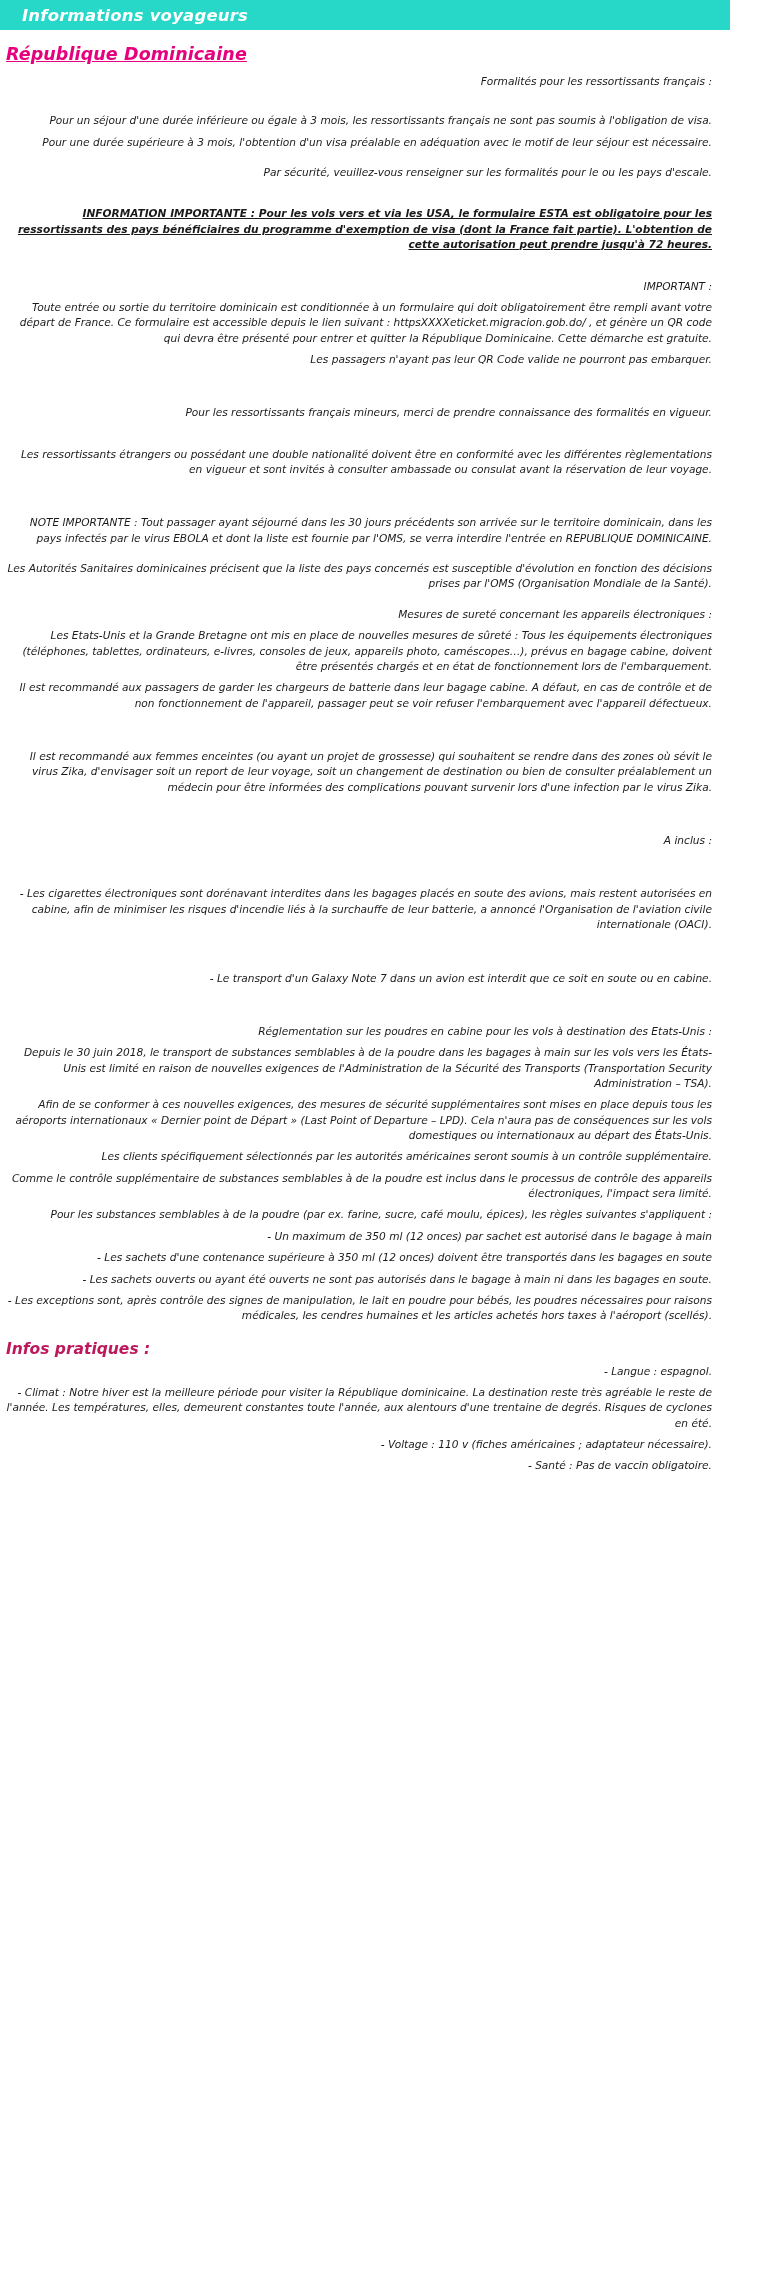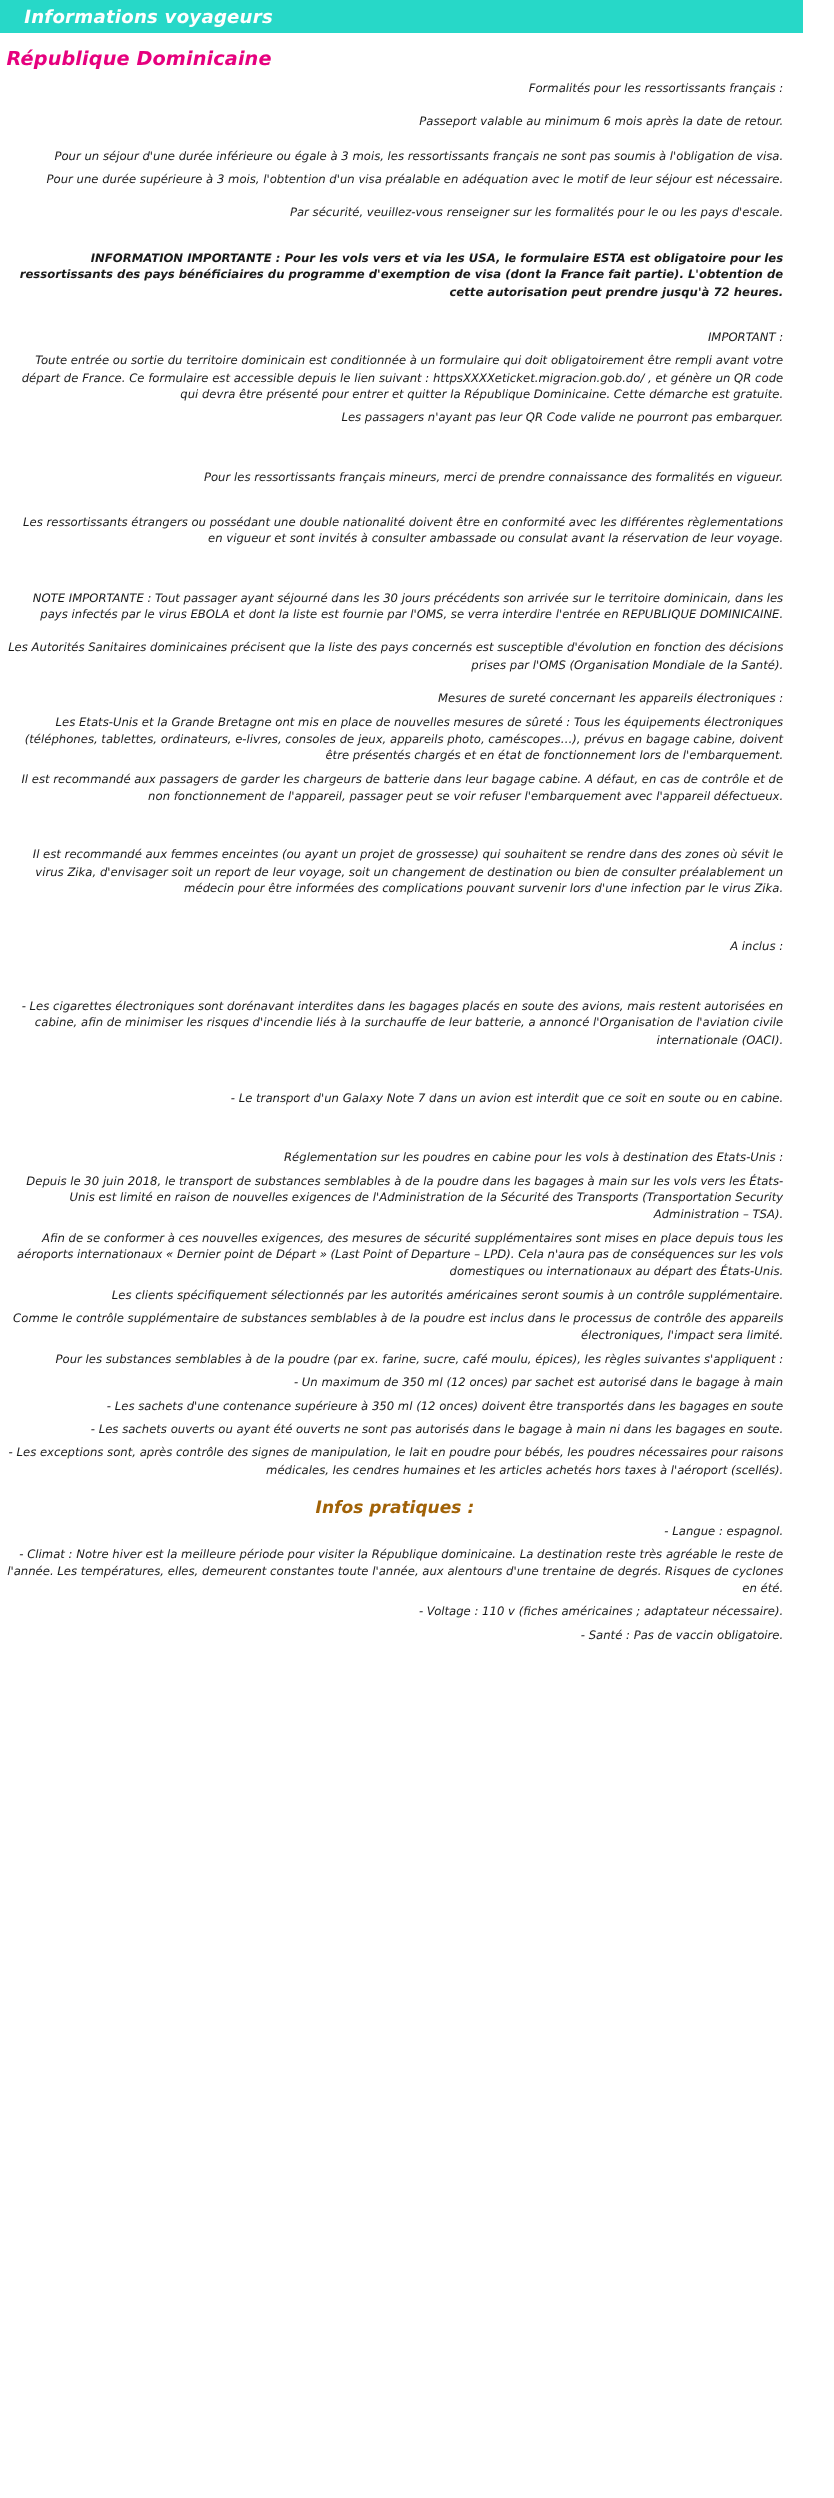--- a/index.html
+++ b/index.html
@@ -35,39 +35,40 @@
   .content {
     padding: 8px 18px 20px 6px;
   }
   h1.doc-title {
     color: #e6007e;
     font-size: 17.5px;
     font-style: italic;
     font-weight: bold;
     margin: 6px 0 10px 0;
     letter-spacing: 0.1px;
+    text-decoration: underline;
   }
   h2.section-title {
-    color: #a16207;
+    color: #be185d;
     font-size: 15.5px;
     font-style: italic;
     font-weight: bold;
     margin: 16px 0 6px 0;
-    text-align: center;
   }
   p.para {
     font-size: 10.6px;
     font-style: italic;
     line-height: 1.45;
     margin: 0 0 6px 0;
     color: #1a1a1a;
     text-align: right;
   }
   p.para.bold {
     font-weight: bold;
+    text-decoration: underline;
   }
   p.spacer {
     height: 9px;
     margin: 0;
   }
   p.spacer.big {
     height: 20px;
   }
   p.spacer.huge {
     height: 32px;
@@ -81,21 +82,20 @@
   <div class="header-bar">
     <span class="title">Informations voyageurs</span>
   </div>
 
   <div class="content">
     <h1 class="doc-title">République Dominicaine</h1>
 
     <div id="main-blocks">
         <p class="para">Formalités pour les ressortissants français :</p>
         <p class="spacer"></p>
-        <p class="para">Passeport valable au minimum 6 mois après la date de retour.</p>
         <p class="spacer"></p>
         <p class="para">Pour un séjour d'une durée inférieure ou égale à 3 mois, les ressortissants français ne sont pas soumis à l'obligation de visa.</p>
         <p class="para">Pour une durée supérieure à 3 mois, l'obtention d'un visa préalable en adéquation avec le motif de leur séjour est nécessaire.</p>
         <p class="spacer"></p>
         <p class="para">Par sécurité, veuillez-vous renseigner sur les formalités pour le ou les pays d'escale.</p>
         <p class="spacer big"></p>
         <p class="para bold">INFORMATION IMPORTANTE : Pour les vols vers et via les USA, le formulaire ESTA est obligatoire pour les ressortissants des pays bénéficiaires du programme d'exemption de visa (dont la France fait partie). L'obtention de cette autorisation peut prendre jusqu'à 72 heures.</p>
         <p class="spacer big"></p>
         <p class="para">IMPORTANT :</p>
         <p class="para">Toute entrée ou sortie du territoire dominicain est conditionnée à un formulaire qui doit obligatoirement être rempli avant votre départ de France. Ce formulaire est accessible depuis le lien suivant : httpsXXXXeticket.migracion.gob.do/ , et génère un QR code qui devra être présenté pour entrer et quitter la République Dominicaine. Cette démarche est gratuite.</p>

